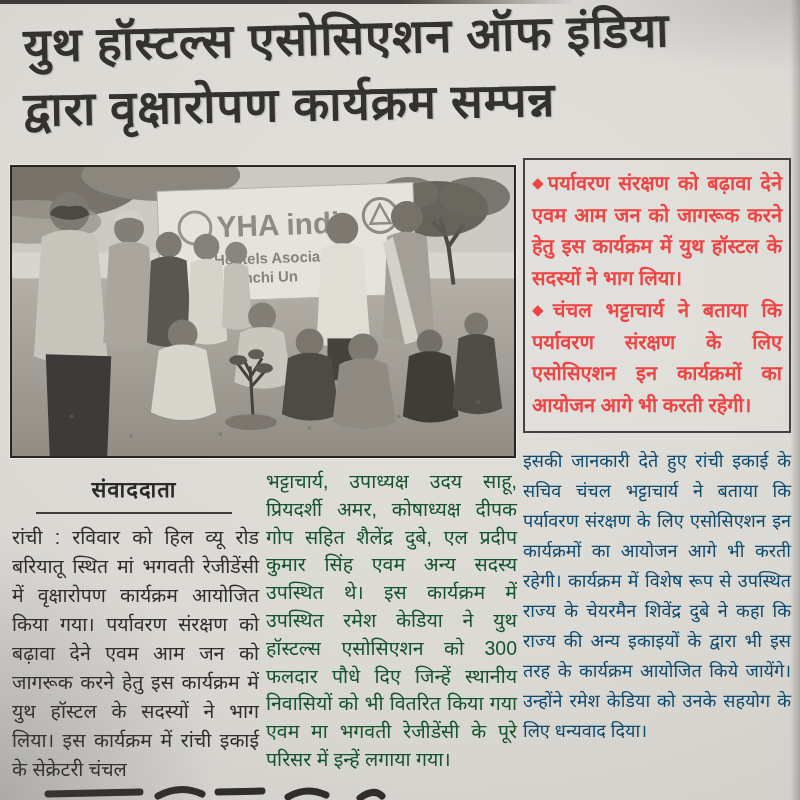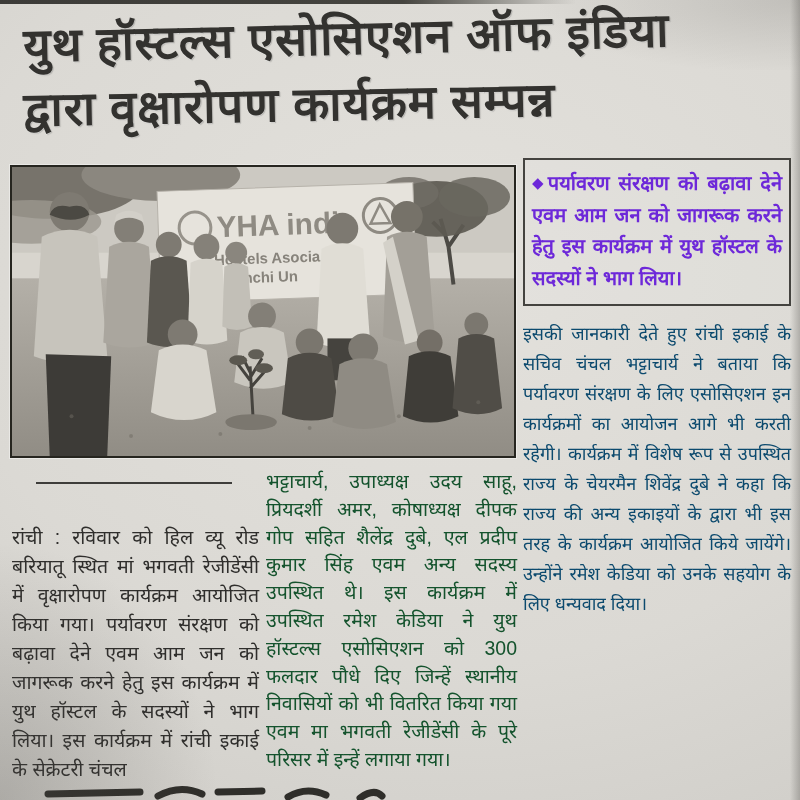--- a/index.html
+++ b/index.html
@@ -62,21 +62,21 @@
 
   
   .right-col { position: absolute; left: 523px; top: 158px; width: 268px; }
   .highlight-box {
     border: 2px solid #44433f;
     padding: 7px 7px 10px 7px;
     background: rgba(255,255,255,.06);
   }
   .highlight-item {
     font-size: 20px; line-height: 31.5px; font-weight: 600;
-    text-align: justify; color: #6d28d9;
+    text-align: justify; color: #ef4444;
   }
   .highlight-item .bullet { font-size: 15px; vertical-align: 2px; padding-right: 1px; }
   .right-para {
     margin-top: 13px;
     font-size: 18px; line-height: 30px; font-weight: 500;
     text-align: justify; color: #0c4a6e;
   }
 
   
   .byline-block { position: absolute; left: 12px; top: 473px; width: 244px; text-align: center; }
@@ -204,25 +204,27 @@
       <circle cx="390" cy="250" r="2"></circle>
         <circle cx="470" cy="236" r="2"></circle>
         <circle cx="210" cy="268" r="2"></circle>
     </g>
   </svg>
 </div>
 
 <div class="right-col">
   <div class="highlight-box">
     <div class="highlight-item"><span class="bullet">◆</span><span>पर्यावरण संरक्षण को बढ़ावा देने एवम आम जन को जागरूक करने हेतु इस कार्यक्रम में युथ हॉस्टल के सदस्यों ने भाग लिया।</span></div>
+    <div class="highlight-item"><span class="bullet">◆</span><span>चंचल भट्टाचार्य ने बताया कि पर्यावरण संरक्षण के लिए एसोसिएशन इन कार्यक्रमों का आयोजन आगे भी करती रहेगी।</span></div>
   </div>
   <div class="right-para">इसकी जानकारी देते हुए रांची इकाई के सचिव चंचल भट्टाचार्य ने बताया कि पर्यावरण संरक्षण के लिए एसोसिएशन इन कार्यक्रमों का आयोजन आगे भी करती रहेगी। कार्यक्रम में विशेष रूप से उपस्थित राज्य के चेयरमैन शिवेंद्र दुबे ने कहा कि राज्य की अन्य इकाइयों के द्वारा भी इस तरह के कार्यक्रम आयोजित किये जायेंगे। उन्होंने रमेश केडिया को उनके सहयोग के लिए धन्यवाद दिया।</div>
 </div>
 
 <div class="byline-block">
+  <div class="byline">संवाददाता</div>
   <div class="byline-rule"></div>
 </div>
 
 <div class="left-para">रांची : रविवार को हिल व्यू रोड बरियातू स्थित मां भगवती रेजीडेंसी में वृक्षारोपण कार्यक्रम आयोजित किया गया। पर्यावरण संरक्षण को बढ़ावा देने एवम आम जन को जागरूक करने हेतु इस कार्यक्रम में युथ हॉस्टल के सदस्यों ने भाग लिया। इस कार्यक्रम में रांची इकाई के सेक्रेटरी चंचल</div>
 
 <div class="mid-para">भट्टाचार्य, उपाध्यक्ष उदय साहू, प्रियदर्शी अमर, कोषाध्यक्ष दीपक गोप सहित शैलेंद्र दुबे, एल प्रदीप कुमार सिंह एवम अन्य सदस्य उपस्थित थे। इस कार्यक्रम में उपस्थित रमेश केडिया ने युथ हॉस्टल्स एसोसिएशन को 300 फलदार पौधे दिए जिन्हें स्थानीय निवासियों को भी वितरित किया गया एवम मा भगवती रेजीडेंसी के पूरे परिसर में इन्हें लगाया गया।</div>
 
 <div class="bottom-cut">
   <svg viewBox="0 0 430 18" width="430" height="18">
     <g stroke="#2f2e2a" stroke-width="7" fill="none" stroke-linecap="round">

